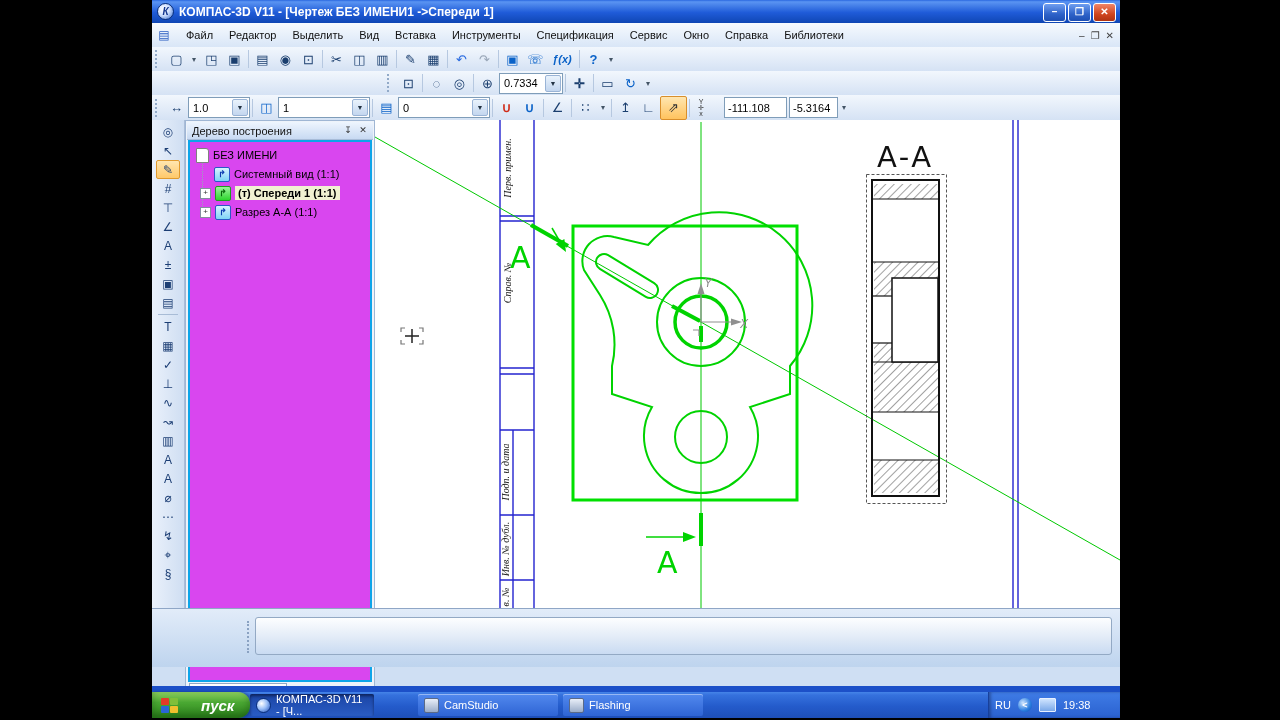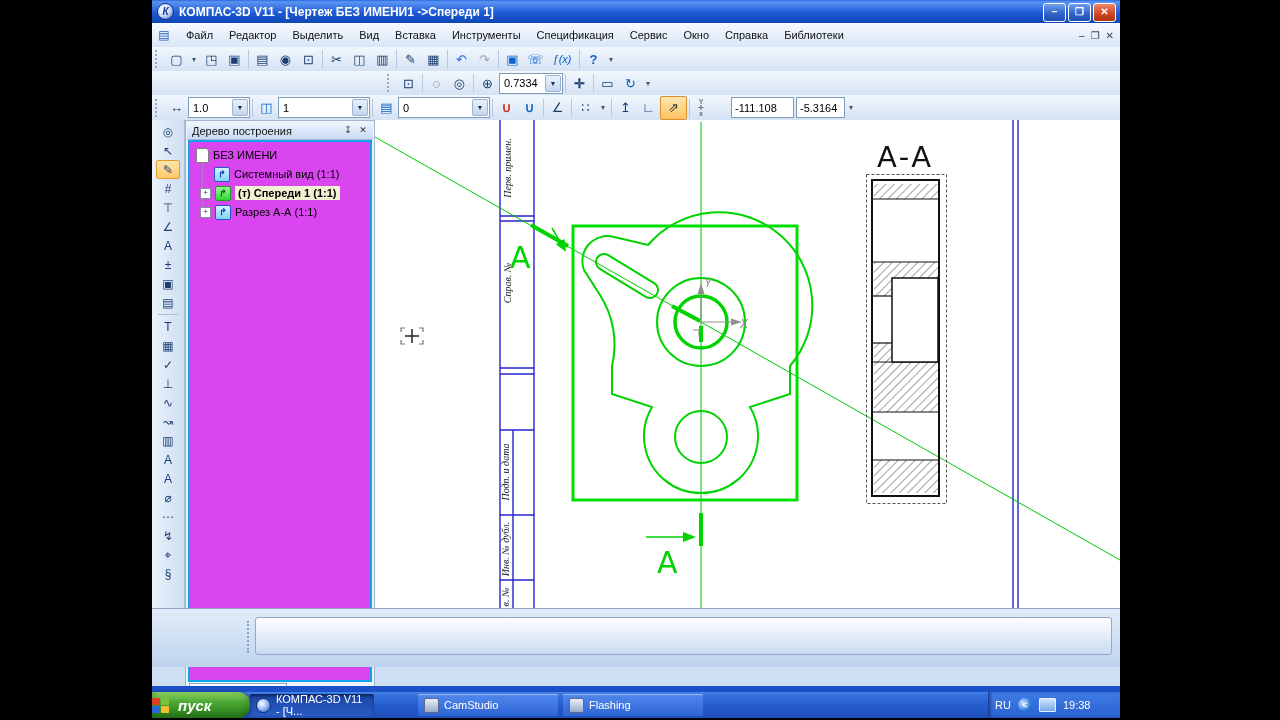--- a/index.html
+++ b/index.html
@@ -22,21 +22,21 @@
     background:linear-gradient(180deg,#f6fafe,#d9e6f7);border-bottom:1px solid #b9cbe2;
     font-size:11px;color:#101010}
   .menubar .mi{padding:5px 8px;cursor:default}
   .menudoc{width:16px;height:15px;margin:0 6px 0 4px;color:#2a5cc0;font-size:12px;line-height:14px;text-align:center}
   .childbtns{position:absolute;right:6px;display:flex;gap:6px;color:#444;font-size:10px}
   
   .tbrow{position:absolute;left:0;right:0;display:flex;align-items:center;
     background:linear-gradient(180deg,#f2f7fd,#d5e2f4);border-bottom:1px solid #bccde4;font-size:13px}
   .tb{width:23px;height:21px;display:flex;align-items:center;justify-content:center;color:#1a3e6e;cursor:default}
   .tb.narrow{width:12px;font-size:8px;color:#456}
-  .tb.wide{width:30px;font-size:11px;font-style:italic;font-weight:normal}
+  .tb.wide{width:30px;font-size:11px;font-style:italic;font-weight:bold}
   .sep{width:1px;height:18px;background:#b6c8e0;margin:0 2px;flex:0 0 1px}
   .handle{width:4px;height:18px;border-left:2px dotted #92aac8;margin:0 4px 0 3px;flex:0 0 4px}
   .combo{height:19px;background:#fff;border:1px solid #7f9db9;display:flex;align-items:center;
     font-size:11px;padding-left:4px;position:relative;color:#000}
   .combo .arrow{position:absolute;right:1px;top:1px;bottom:1px;width:14px;border-radius:2px;
     background:linear-gradient(180deg,#eaf3fc,#c3d6ef);border:1px solid #9ab4d6;font-size:7px;
     display:flex;align-items:center;justify-content:center;color:#234}
   .c-blue{color:#0a62c8}.c-gray{color:#9aa7b8}.c-red{color:#d02b18}.c-undo{color:#2a6be0}
   .tb.active-orange{background:linear-gradient(180deg,#ffe6b0,#ffc35e);border:1px solid #d98f2b;border-radius:2px;width:25px;height:22px;color:#333}
   .yx{display:flex;flex-direction:column;align-items:center;font-size:7px;line-height:6px;color:#333;width:18px}
@@ -80,21 +80,21 @@
   .statusbar{position:absolute;left:0;right:0;top:666px;height:20px;display:flex;align-items:center;
     background:linear-gradient(180deg,#eaf1fa,#cfdff2);border-top:1px solid #aebfd8;
     font-size:11px;color:#060606;padding-left:5px}
   .winedge{position:absolute;left:0;right:0;top:686px;height:6px;background:#1c50c8}
   
   .taskbar{position:absolute;left:0;right:0;top:692px;height:26px;
     background:linear-gradient(180deg,#4584e8 0%,#3571dd 12%,#245bcb 55%,#1e4fb8 100%)}
   .startbtn{position:absolute;left:0;top:0;width:98px;height:26px;border-radius:0 12px 12px 0;
     background:linear-gradient(180deg,#8ed05e 0%,#4aa833 40%,#338c20 90%);
     color:#fff;font-weight:bold;font-style:italic;font-size:15px;display:flex;align-items:center;
-    gap:9px;box-sizing:border-box;box-shadow:inset 0 -4px 8px rgba(0,40,0,.35),2px 0 3px rgba(0,0,0,.3)}
+    gap:23px;padding-left:9px;box-sizing:border-box;box-shadow:inset 0 -4px 8px rgba(0,40,0,.35),2px 0 3px rgba(0,0,0,.3)}
   .flag{width:17px;height:15px;display:grid;grid-template-columns:8px 8px;grid-template-rows:7px 7px;gap:1px}
   .flag i{border-radius:1px}
   .task{position:absolute;top:2px;height:22px;border-radius:2px;font-size:11px;color:#fff;
     display:flex;align-items:center;gap:5px;padding:0 6px;box-sizing:border-box;
     background:linear-gradient(180deg,#5289ee,#2e64d4);box-shadow:inset 0 1px 0 rgba(255,255,255,.4)}
   .task.active{background:linear-gradient(180deg,#1a44a4,#2a5cc4);box-shadow:inset 0 2px 3px rgba(0,0,20,.5)}
   .ticon{width:13px;height:13px;flex:0 0 13px;border-radius:50%;
     background:radial-gradient(circle at 35% 35%,#fff,#9cc0f8 45%,#1a4ab8);border:1px solid #0a2f7a}
   .ticon.sq{border-radius:2px;background:linear-gradient(180deg,#e8eef8,#9aacc8);border:1px solid #5a6a88}
   .tray{position:absolute;right:0;top:0;bottom:0;width:132px;display:flex;align-items:center;gap:7px;
@@ -219,21 +219,21 @@
     <span class="sep"></span>
     <span class="tb">↥</span>
     <span class="tb">∟</span>
     <span class="tb active-orange">⇗</span>
     <span class="sep"></span>
     <span class="yx">
       <span>Y</span>
       <span>✛</span>
       <span>x</span>
     </span>
-    <span class="valbox" style="width:58px;margin-left:21px">
+    <span class="valbox" style="width:58px;margin-left:14px">
       <span>-111.108</span>
     </span>
     <span class="valbox" style="width:44px;margin-left:2px">
       <span>-5.3164</span>
     </span>
     <span class="tb narrow">▾</span>
   </div>
 
   <div class="leftstrip">
     <span class="ls">◎</span>

